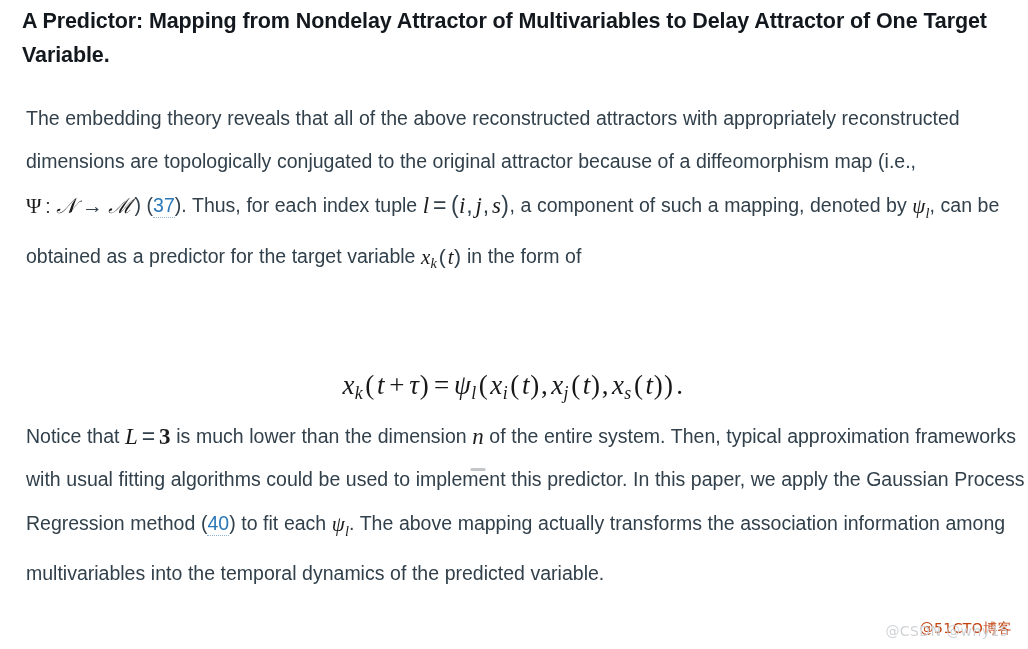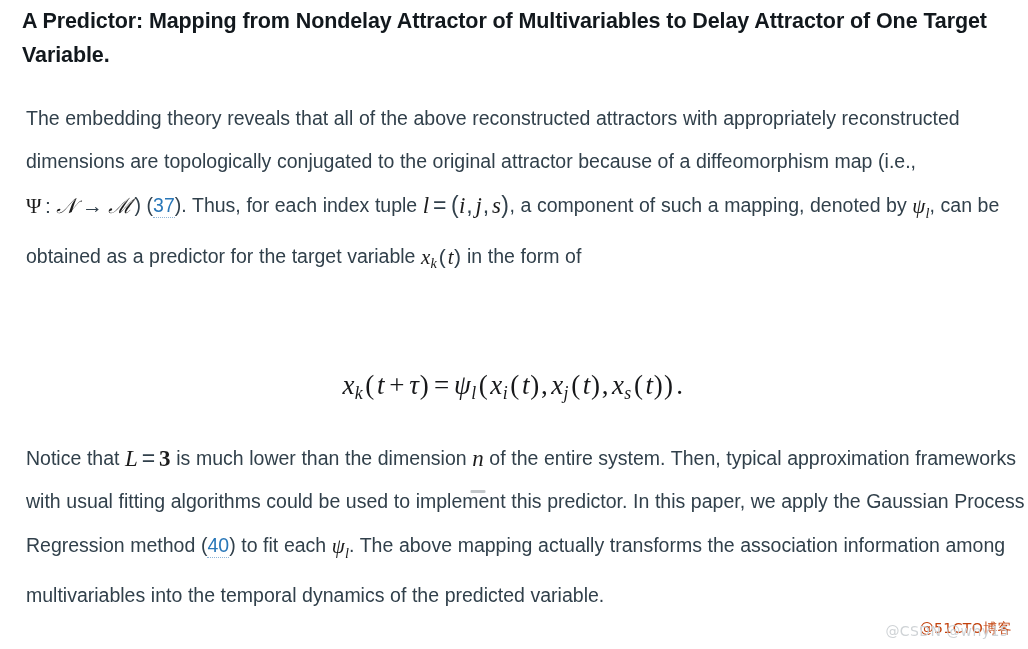--- a/index.html
+++ b/index.html
@@ -45,21 +45,21 @@
     width: 1000px;
     font-size: 19.5px;
     line-height: 43px;
     color: #31404b;
     text-align: left;
     margin: 4px;
     word-spacing: 0.2px;
   }
 
   #para-1 { top: 93px; }
-  #para-2 { top: 432px; }
+  #para-2 { top: 410px; }
 
   .eq-block {
     position: absolute;
     left: 0;
     top: 330px;
     width: 1028px;
     text-align: center;
     margin-top: 40px;
   }
 

